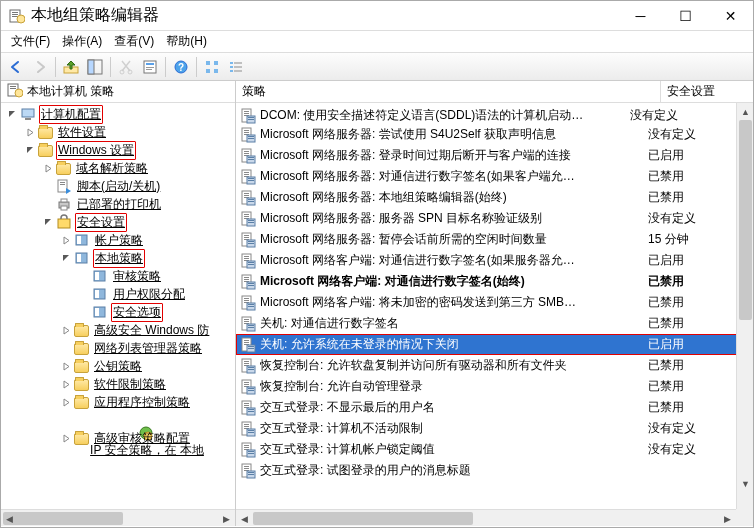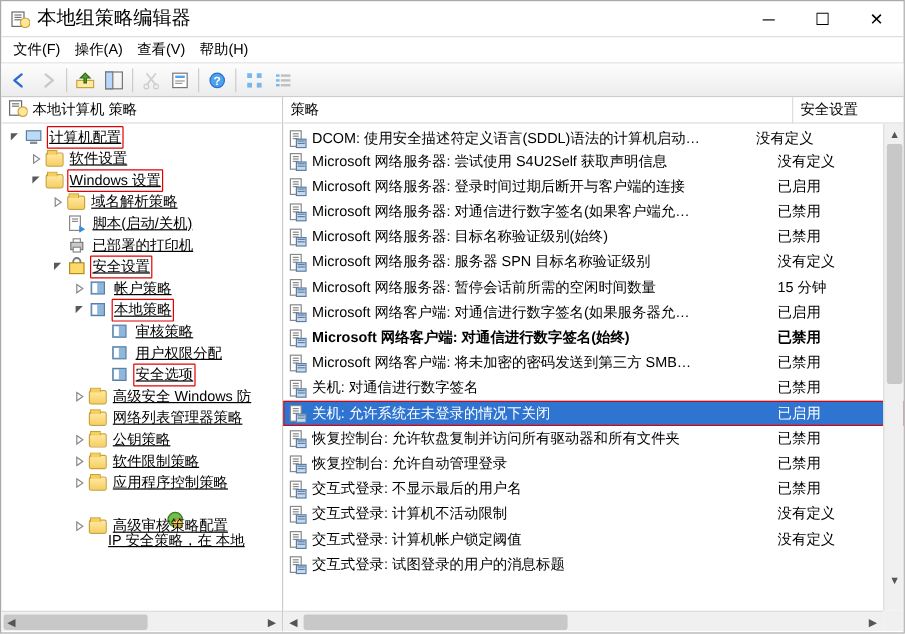--- a/index.html
+++ b/index.html
@@ -407,21 +407,21 @@
         <div class="list-row" style="padding-right: 17px;">
           <span class="li-icon"><svg width="16" height="16">
               <rect x="2" y="1" width="9" height="13" fill="#fff" stroke="#888"></rect>
               <rect x="4" y="3" width="5" height="1" fill="#888"></rect>
               <rect x="4" y="5" width="5" height="1" fill="#888"></rect>
               <rect x="4" y="7" width="5" height="1" fill="#888"></rect>
               <rect x="7" y="8" width="8" height="7" fill="#c9d8ea" stroke="#5a7fa6"></rect>
               <rect x="8" y="9" width="6" height="1" fill="#5a7fa6"></rect>
               <rect x="8" y="11" width="6" height="1" fill="#5a7fa6"></rect>
             </svg></span>
-          <span class="li-text">Microsoft 网络服务器: 目标名称验证级别(始终)</span>
+          <span class="li-text">Microsoft 网络服务器: 本地组策略编辑器(始终)</span>
           <span class="li-set">已禁用</span>
         </div>
         <div class="list-row" style="padding-right: 17px;">
           <span class="li-icon"><svg width="16" height="16">
               <rect x="2" y="1" width="9" height="13" fill="#fff" stroke="#888"></rect>
               <rect x="4" y="3" width="5" height="1" fill="#888"></rect>
               <rect x="4" y="5" width="5" height="1" fill="#888"></rect>
               <rect x="4" y="7" width="5" height="1" fill="#888"></rect>
               <rect x="7" y="8" width="8" height="7" fill="#c9d8ea" stroke="#5a7fa6"></rect>
               <rect x="8" y="9" width="6" height="1" fill="#5a7fa6"></rect>

